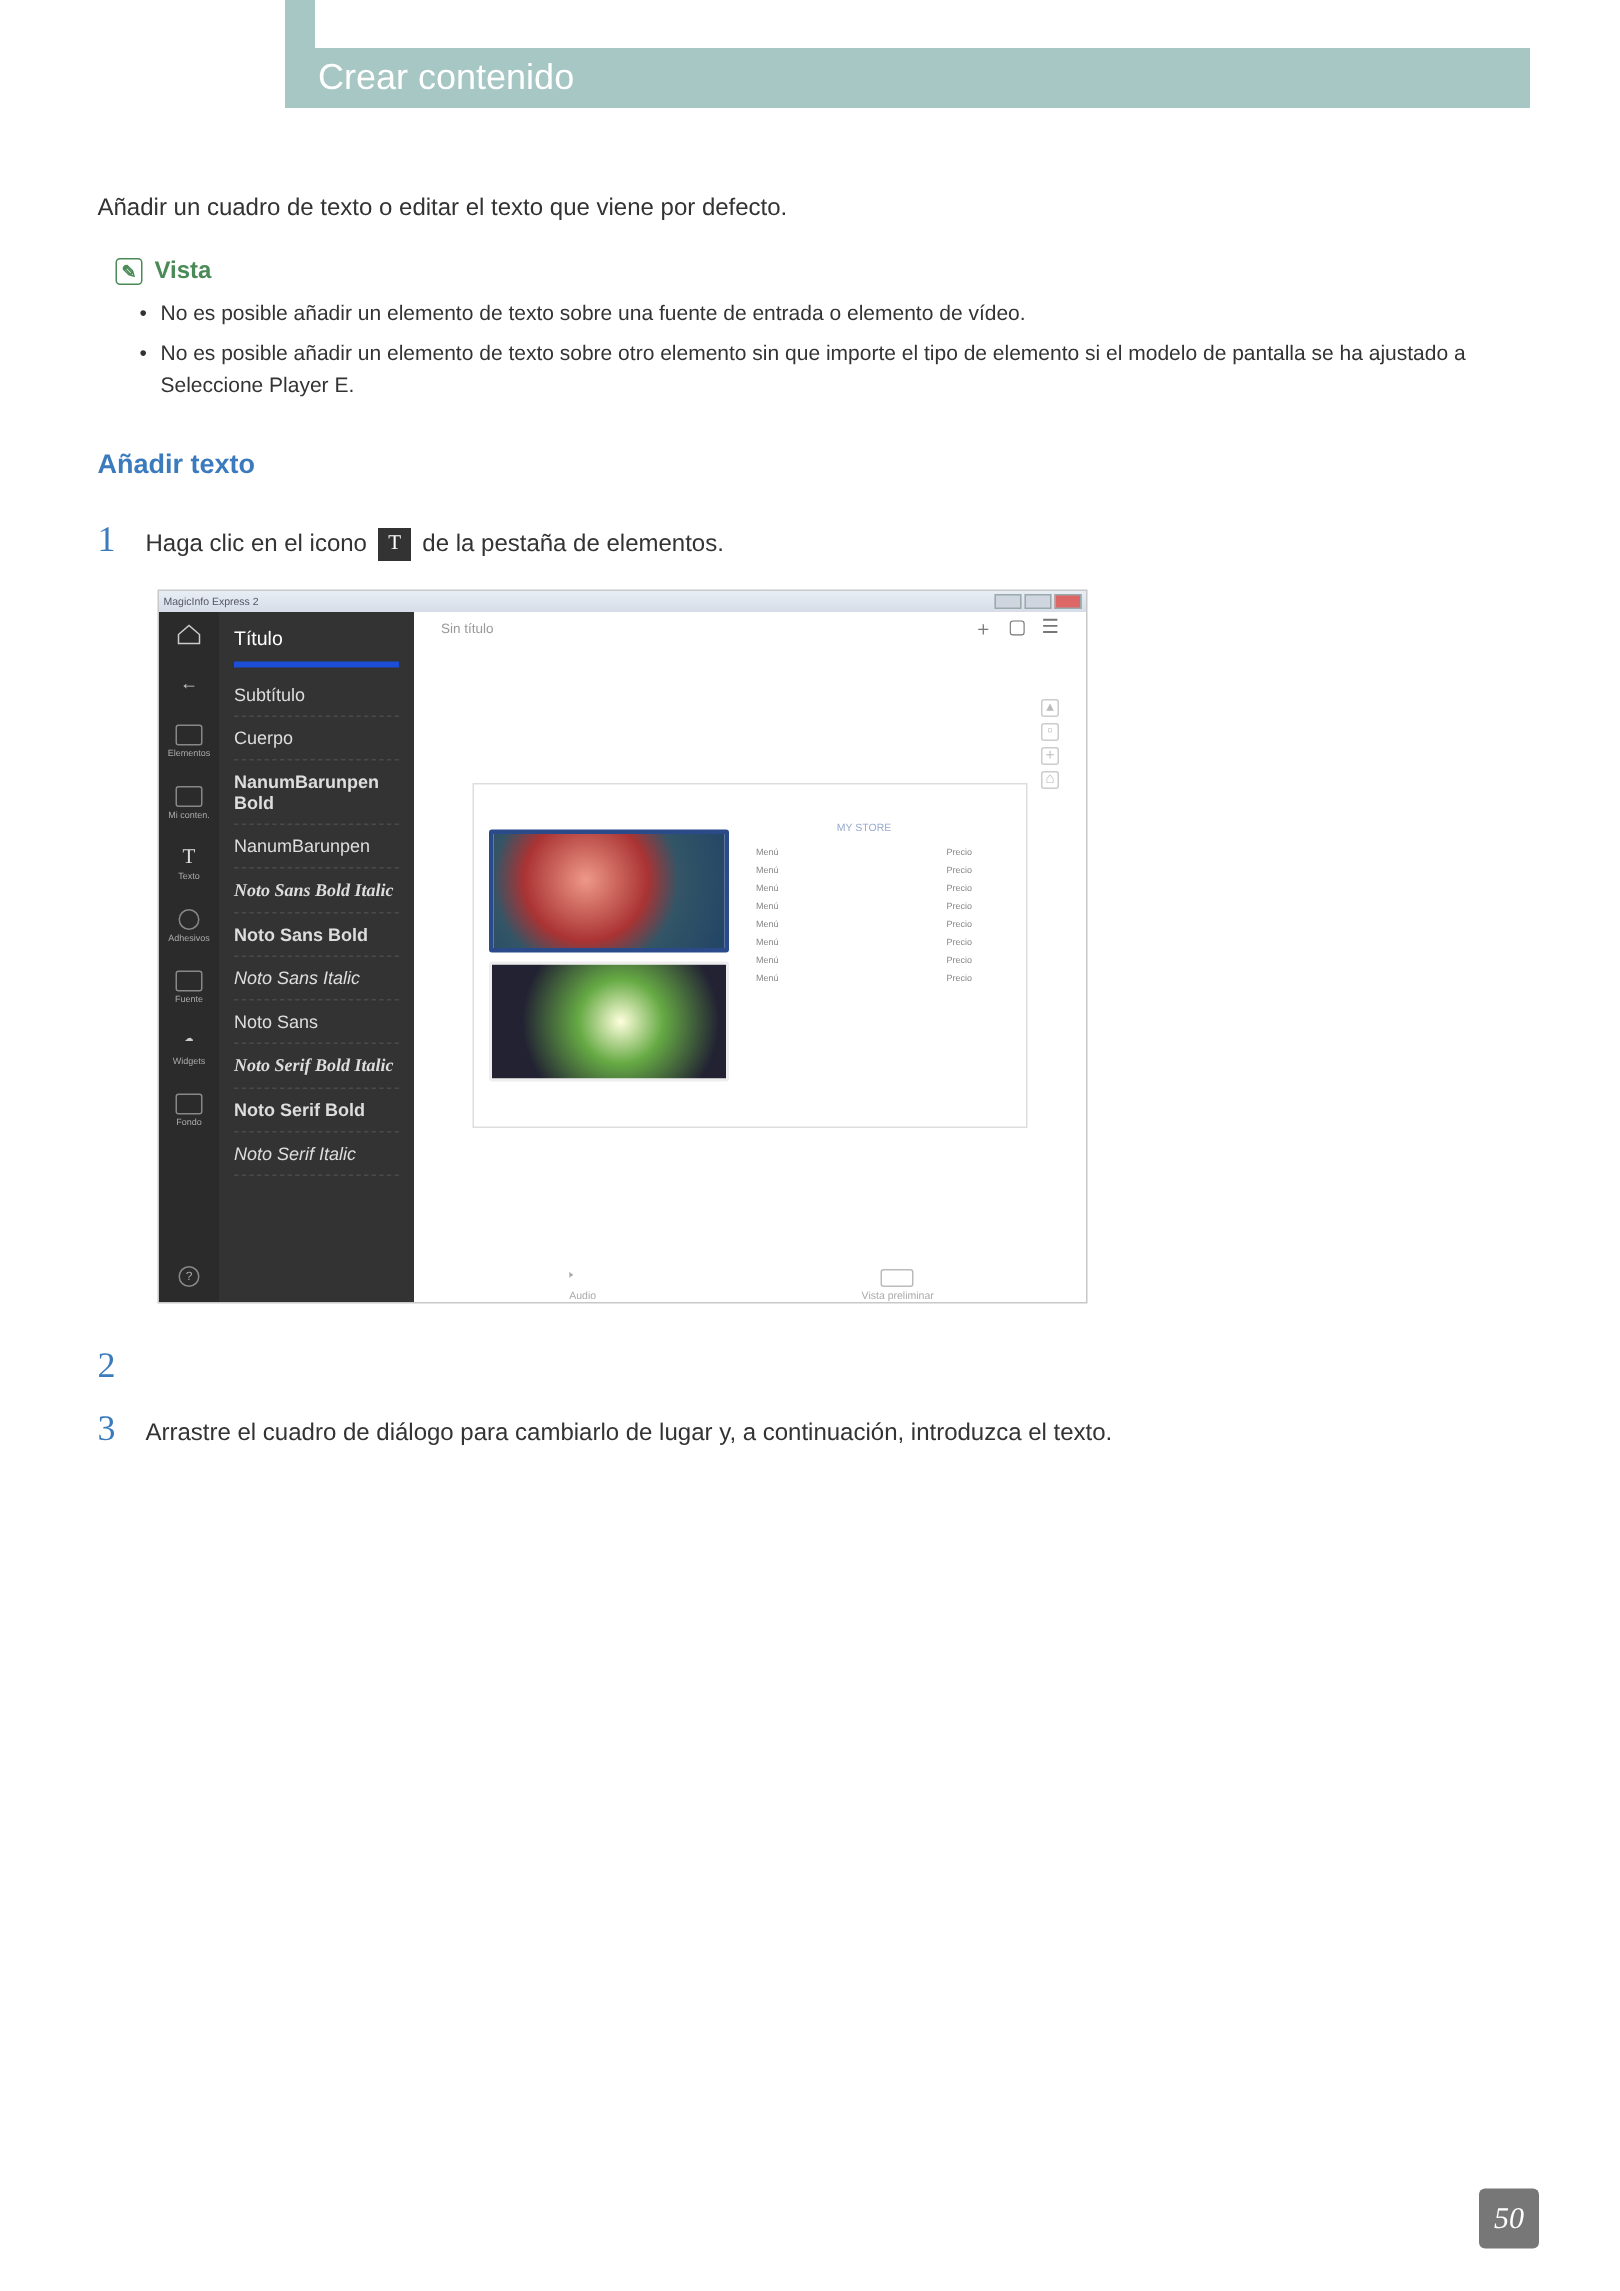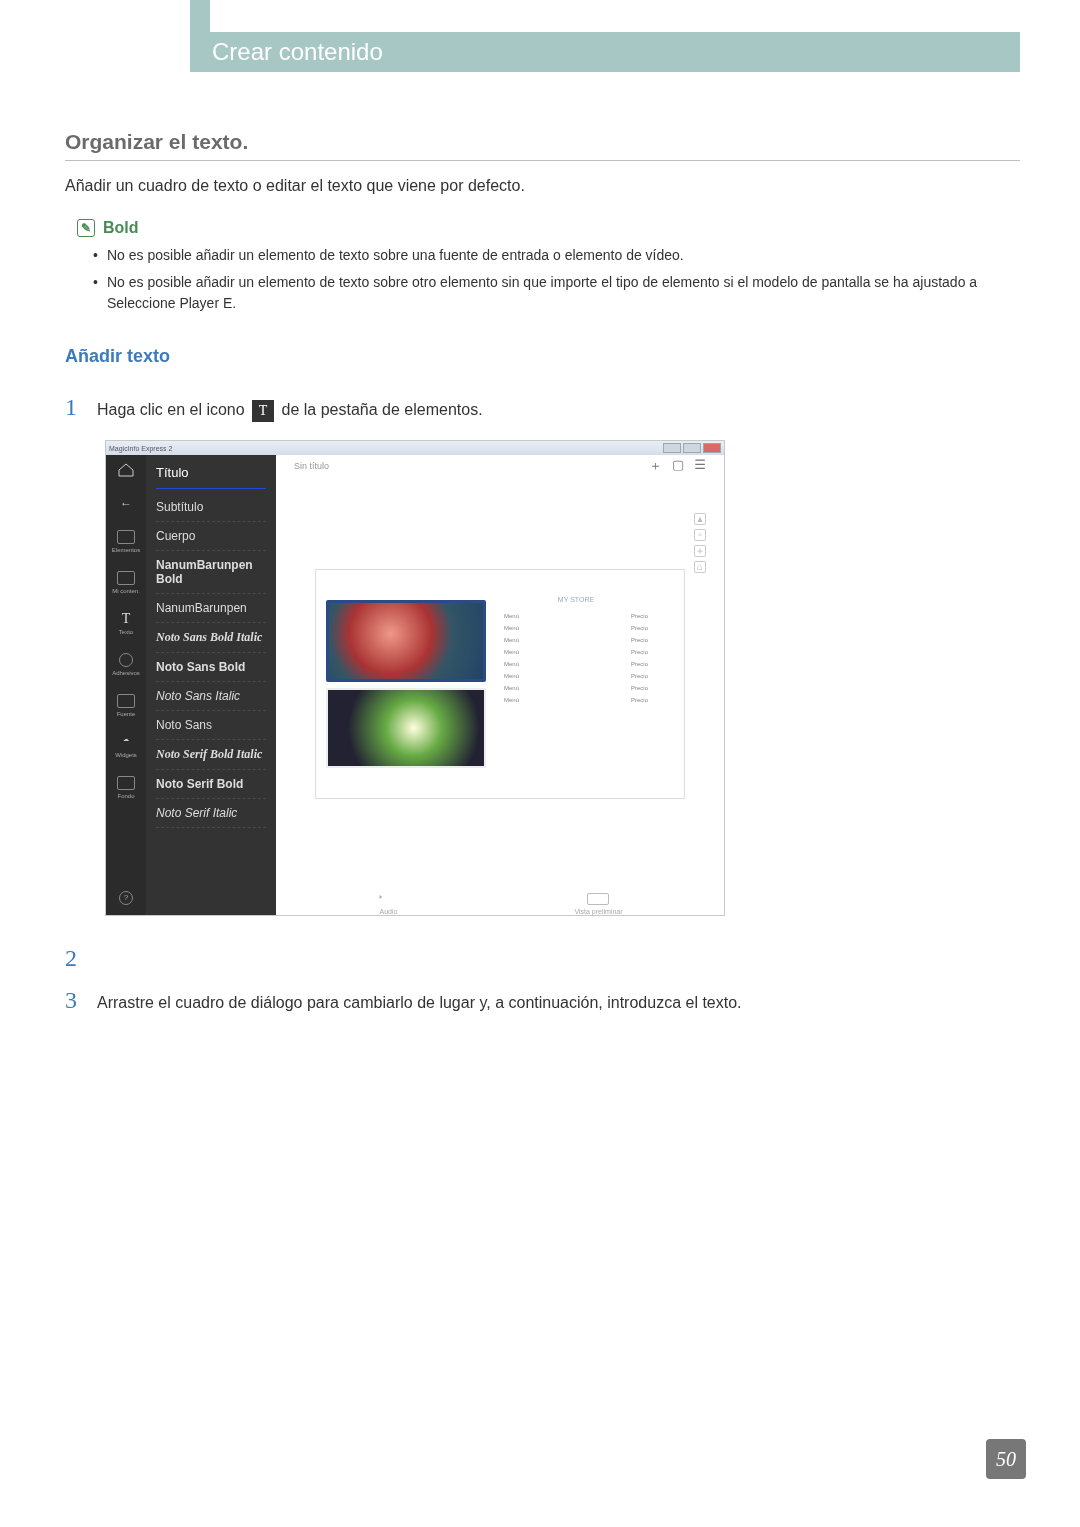--- a/index.html
+++ b/index.html
@@ -107,21 +107,21 @@
   .rail-item { display:flex; flex-direction:column; align-items:center; gap:3px; }
   .rail-ico { width:18px; height:14px; border:1px solid #888; border-radius:2px; }
   .rail-ico.home { border:none; }
   .rail-ico.text { border:none; font-family:Georgia,serif; font-size:14px; color:#ddd; line-height:14px; }
   .rail-ico.circle { border-radius:50%; width:14px; height:14px; }
   .rail-help { margin-top:auto; margin-bottom:10px; width:14px;height:14px;border:1px solid #888;border-radius:50%; font-size:8px; line-height:12px; text-align:center; }
   .fontcol {
     width:130px; background:#333; color:#ddd;
     padding:10px 10px; display:flex; flex-direction:column;
   }
-  .font-tab-header { font-size:13px; color:#fff; border-bottom:1px solid #1d4ed8; padding-bottom:8px; margin-bottom:4px; }
+  .font-tab-header { font-size:13px; color:#fff; border-bottom:4px solid #1d4ed8; padding-bottom:8px; margin-bottom:4px; }
   .font-item { font-size:12px; padding:7px 0; border-bottom:1px dashed #4a4a4a; }
   .fi-sub { font-weight:400; }
   .fi-bold { font-weight:700; }
   .fi-bi { font-weight:700; font-style:italic;font-family:Liberation Serif, serif; }
   .fi-it { font-style:italic; }
   .canvas-area {
     flex:1; background:#fff; padding:0 14px;
     display:flex; flex-direction:column;
   }
   .canvas-top { display:flex; align-items:center; justify-content:space-between; color:#999; padding:2px 4px 10px; }
@@ -152,43 +152,42 @@
     display:flex; flex-direction:column; align-items:center; gap:4px; color:#bbb; font-size:10px;}
   .mini-btn { width:12px; height:12px; border:1px solid #ccc; border-radius:2px; text-align:center; line-height:10px; }
   .canvas-footer {
     display:flex; justify-content:space-around; color:#aaa;
     font-size:7px; padding-top:10px;
   }
   .foot-item { display:flex; flex-direction:column; align-items:center; gap:3px; }
   .foot-ico { width:22px; height:12px; border:1px solid #bbb; border-radius:2px; }
 
   .page-number {
-    position:absolute; right:54px; bottom:48px;
+    position:absolute; right:54px; bottom:28px;
     width:40px; height:40px; background:#777; color:#fff;
     border-radius:4px; display:flex; align-items:center;
     justify-content:center; font-family:Georgia,serif;
     font-style:italic; font-size:20px;
   }
 </style>
 </head>
 <body>
 
 <div class="page-tab"></div>
 <div class="chapter-bar">
   <span>Crear contenido</span>
 </div>
 
 <div class="content">
-  <h3 class="section-title">Organizar el texto.</h3>
   <p class="body-text">Añadir un cuadro de texto o editar el texto que viene por defecto.</p>
 
   <div class="note-block">
     <div class="note-header">
       <span class="note-icon">✎</span>
-      <span>Bold</span>
+      <span>Vista</span>
     </div>
     <ul class="note-list">
       <li>No es posible añadir un elemento de texto sobre una fuente de entrada o elemento de vídeo.</li>
       <li>No es posible añadir un elemento de texto sobre otro elemento sin que importe el tipo de elemento si el modelo de pantalla se ha ajustado a Seleccione Player E.</li>
     </ul>
   </div>
 
   <h4 class="subsection">Añadir texto</h4>
 
   <div class="step">

